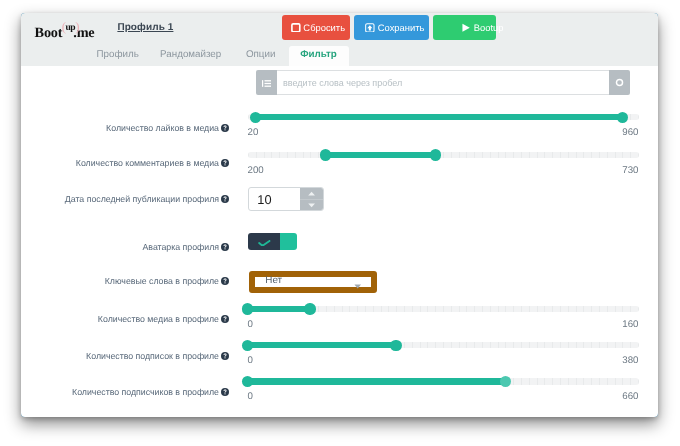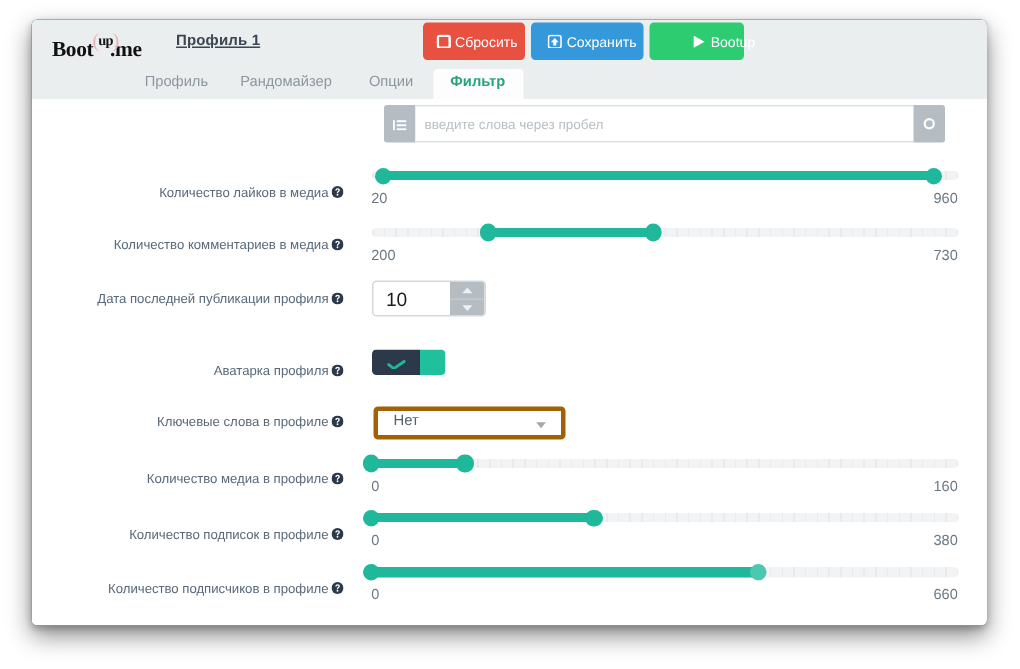--- a/index.html
+++ b/index.html
@@ -70,21 +70,21 @@
   .spinner .sbtns{width:23px;background:#b6bdc2;display:flex;flex-direction:column;flex:none;}
   .spinner .sbtn{flex:1;display:flex;align-items:center;justify-content:center;}
   .spinner .sbtn.up{border-bottom:1px solid #c3c9cd;}
 
   
   .toggle{position:absolute;left:226.9px;width:49.5px;height:16.8px;border-radius:3px;display:flex;overflow:hidden;}
   .toggle .tleft{width:32.1px;flex:none;background:#2c394a;display:flex;align-items:center;justify-content:center;padding:2px 0 0 1px;box-sizing:border-box;}
   .toggle .tknob{flex:1;background:#20c09c;}
 
   
-  .select{position:absolute;left:228.3px;width:127.6px;height:22.1px;border:3px solid #a16207;border-radius:3px;background:#fff;
+  .select{position:absolute;left:228.3px;width:127.6px;height:22.1px;border:6px solid #a16207;border-radius:3px;background:#fff;
     box-sizing:border-box;display:flex;align-items:center;padding:0 0 2.5px 10px;font-size:9.9px;color:#54616d;}
   .select .caret{position:absolute;right:9.5px;top:7.6px;line-height:0;}
 </style>
 </head>
 <body>
 
 <div id="card">
 
   <div class="hdr">
     <div class="logo"><span>Boot</span><span class="sup"><span class="pr">(</span><span class="up">up</span><span class="pr">)</span></span><span>.me</span></div>

